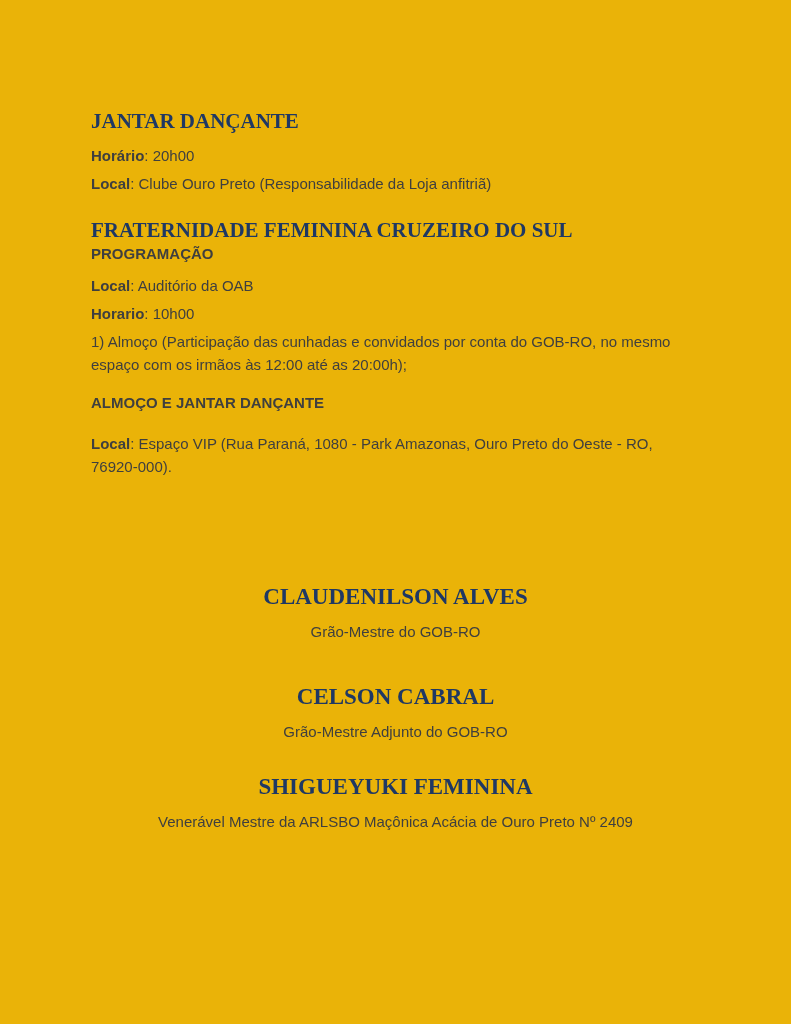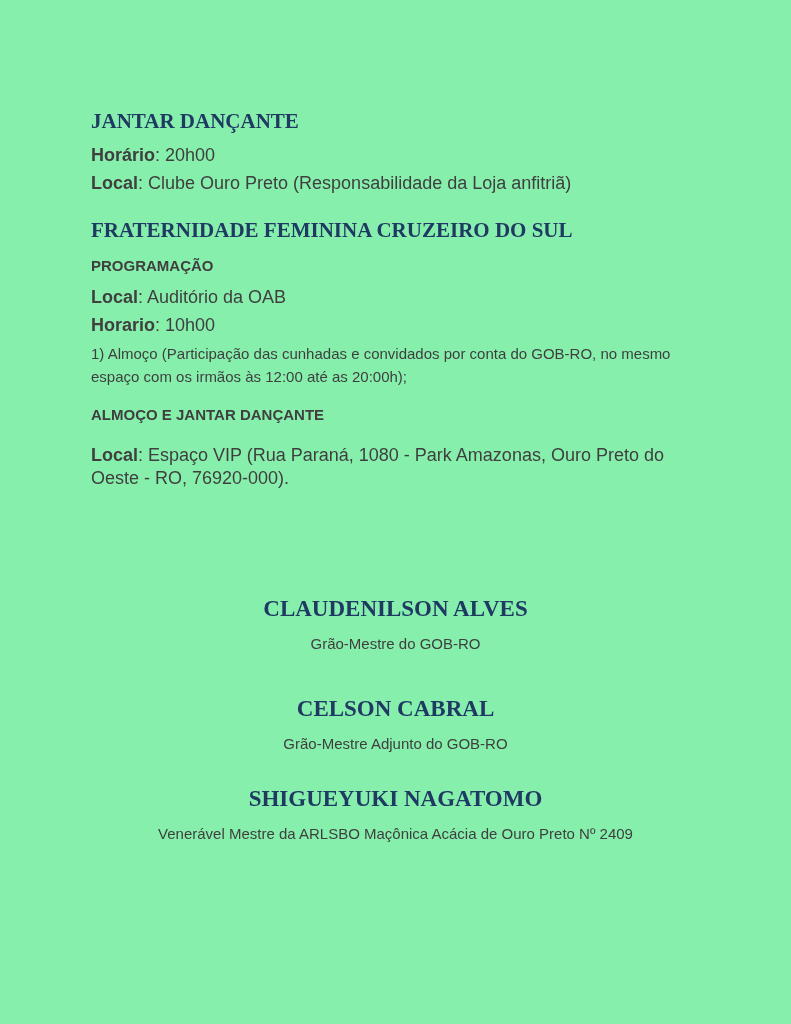--- a/index.html
+++ b/index.html
@@ -3,56 +3,56 @@
 <meta charset="utf-8">
 <style>
   * { box-sizing: border-box; }
   html, body { margin: 0; padding: 0; background: #ffffff; }
 
   .page {
     position: relative;
     width: 791px;
     height: 1024px;
     margin: 0 auto;
-    background: #86efac;
+    background: #eab308;
     font-family: "Liberation Sans", "DejaVu Sans", sans-serif;
     color: #3f3f3f;
     padding: 110px 91px 0 91px;
     overflow: hidden;
   }
 
   .doc-heading {
     font-family: "Liberation Serif", "DejaVu Serif", serif;
     font-weight: bold;
     font-size: 21px;
     line-height: 23px;
     color: #1f3864;
     margin: 0 0 11px 0;
   }
 
   .doc-heading.second {
     margin-top: 24px;
-    margin-bottom: 12px;
+    margin-bottom: 0;
   }
 
   .sub-heading {
     font-size: 15px;
     line-height: 23px;
     font-weight: bold;
     color: #3f3f3f;
     margin: 0 0 9px 0;
   }
 
   .sub-heading.almoco {
     margin-top: 15px;
     margin-bottom: 18px;
   }
 
   .line {
-    font-size: 18px;
+    font-size: 15px;
     line-height: 23px;
     margin: 0 0 5px 0;
   }
 
   .line .label { font-weight: bold; }
 
   .para {
     font-size: 15px;
     line-height: 23px;
     margin: 0 0 5px 0;
@@ -111,17 +111,17 @@
     <p class="sig-name">CLAUDENILSON ALVES</p>
     <p class="sig-role">Grão-Mestre do GOB-RO</p>
   </div>
 
   <div class="sig second">
     <p class="sig-name">CELSON CABRAL</p>
     <p class="sig-role">Grão-Mestre Adjunto do GOB-RO</p>
   </div>
 
   <div class="sig third">
-    <p class="sig-name">SHIGUEYUKI NAGATOMO</p>
+    <p class="sig-name">SHIGUEYUKI FEMININA</p>
     <p class="sig-role">Venerável Mestre da ARLSBO Maçônica Acácia de Ouro Preto Nº 2409</p>
   </div>
 
 </div>
 
 </body></html>

